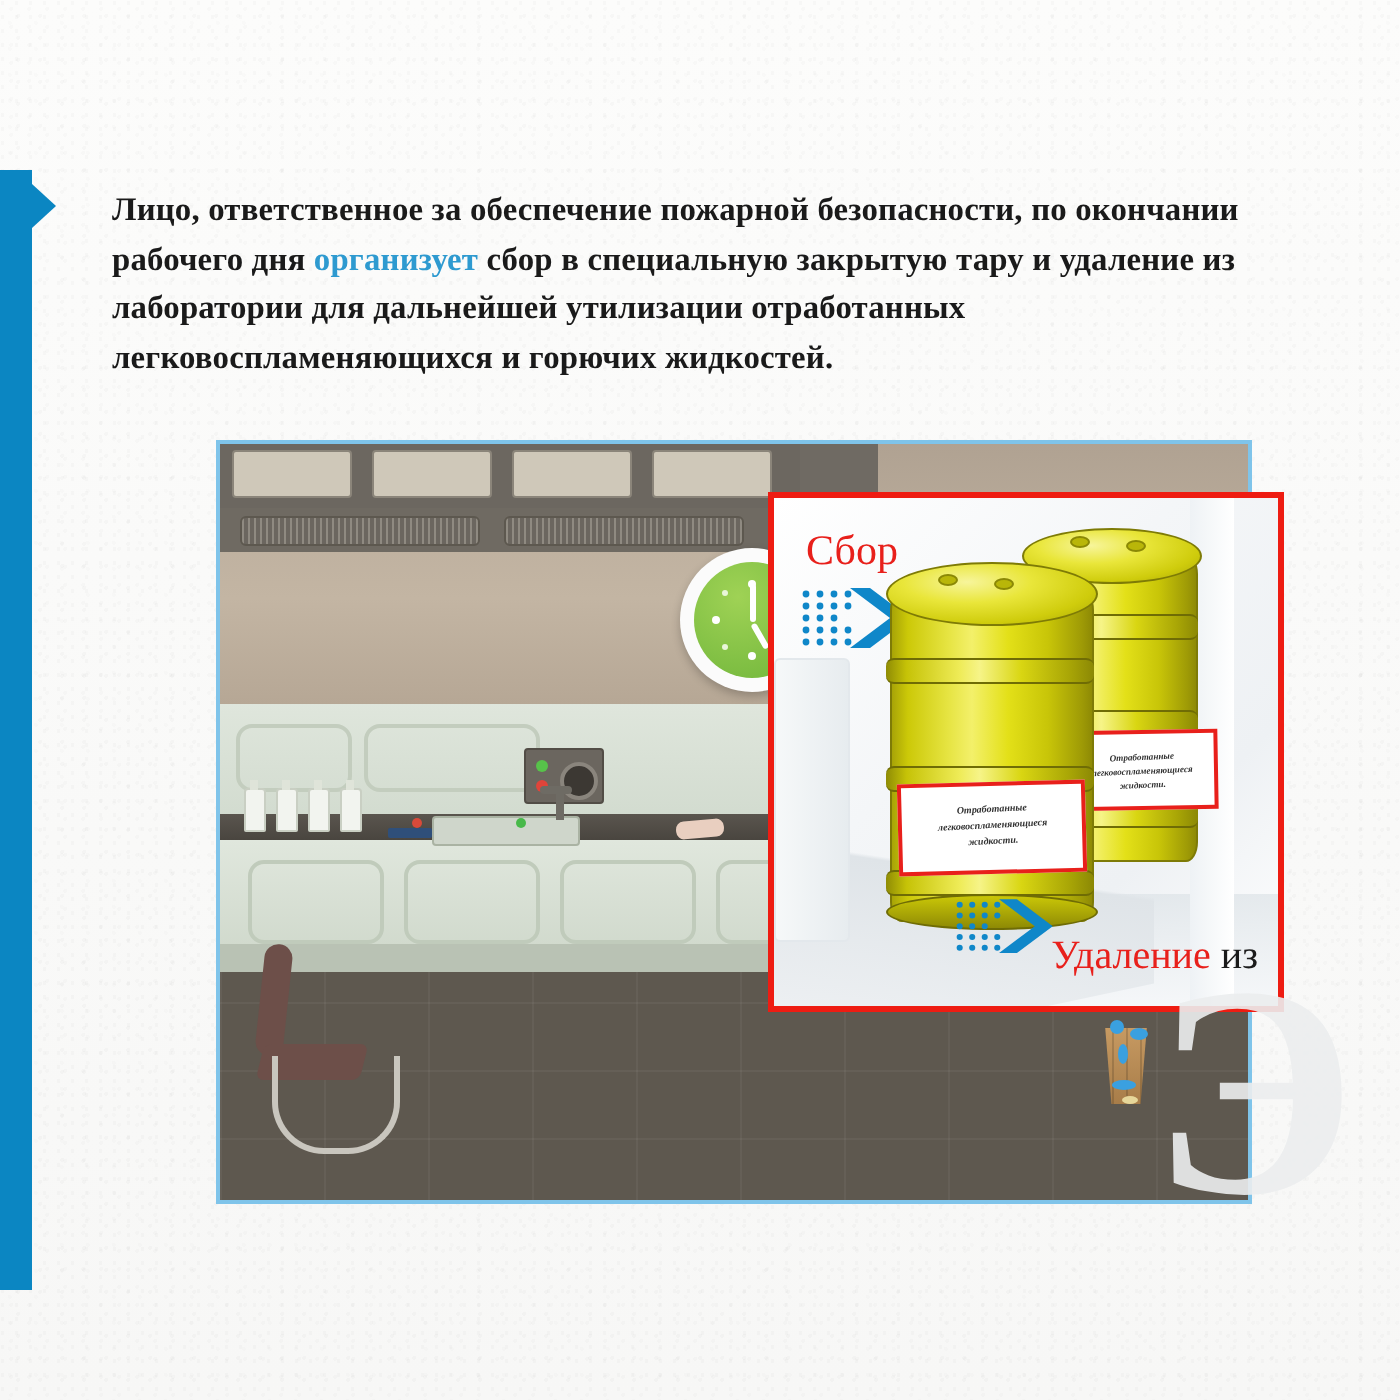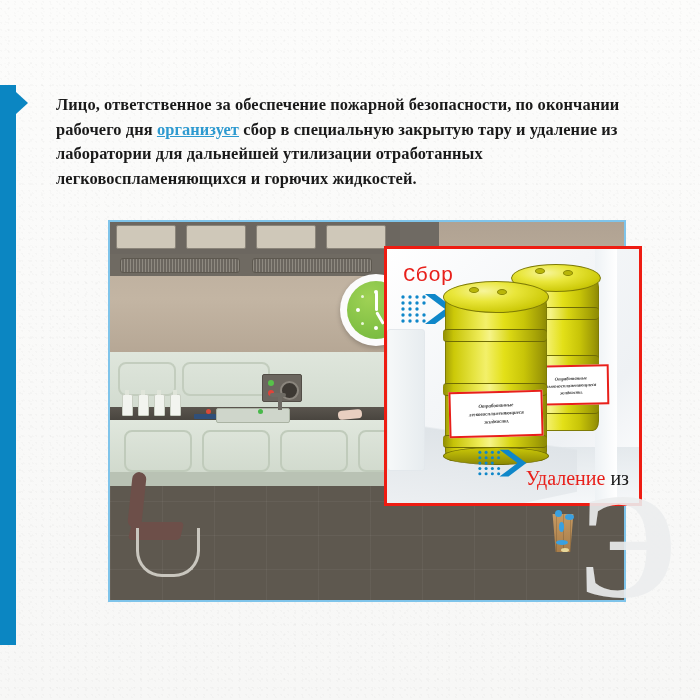--- a/index.html
+++ b/index.html
@@ -35,21 +35,21 @@
   }
 
   
   #paragraph{
     position:absolute;left:56px;top:93px;width:608px;
     font-size:16.4px;line-height:24.6px;
     color:#1a1a1a;font-weight:700;
     letter-spacing:.1px;
     font-family:"Liberation Serif", serif;
   }
-  #paragraph .hl{color:#2e9ad0;font-weight:700;text-decoration:underline;}
+  #paragraph .hl{color:#2e9ad0;font-weight:700;}
 
   
   #photo-frame{
     position:absolute;left:108px;top:220px;width:518px;height:382px;
     border:2px solid #7fc4ea;
     box-sizing:border-box;
     overflow:hidden;
     background:#6a645b;
   }
   #photo{position:absolute;inset:0;overflow:hidden;}
@@ -135,21 +135,21 @@
     background:linear-gradient(200deg,rgba(255,255,255,0) 40%,#dfe4e8 41%,#f2f4f6 100%);
     transform:skewY(-12deg);}
   #callout .floorhint{position:absolute;left:0;bottom:0;width:100%;height:56px;
     background:linear-gradient(180deg,rgba(222,228,232,.75),rgba(245,247,249,.95));}
   #callout .ghost-cab{position:absolute;left:0;top:80px;width:36px;height:140px;
     background:linear-gradient(90deg,#f6f8f9,#e7ecef);border:1px solid #e3e8ec;border-radius:3px;}
   #callout .ghost-col{position:absolute;right:22px;top:0;width:22px;height:100%;
     background:linear-gradient(90deg,#eef2f5,#ffffff);}
 
   .label-sbor{position:absolute;left:16px;top:16px;color:#e8201b;
-    font-size:21px;font-family:Liberation Mono, monospace;line-height:1;}
+    font-size:21px;font-family:Liberation Serif, serif;line-height:1;}
   .label-udal{position:absolute;right:10px;bottom:12px;text-align:right;
     font-size:20px;line-height:25px;font-family:"Liberation Serif",serif;color:#1b1b1b;}
   .label-udal .red{color:#e8201b;}
 
   
   .chev{position:absolute;}
   .chev svg{display:block;}
 
   
   .barrel{position:absolute;}

